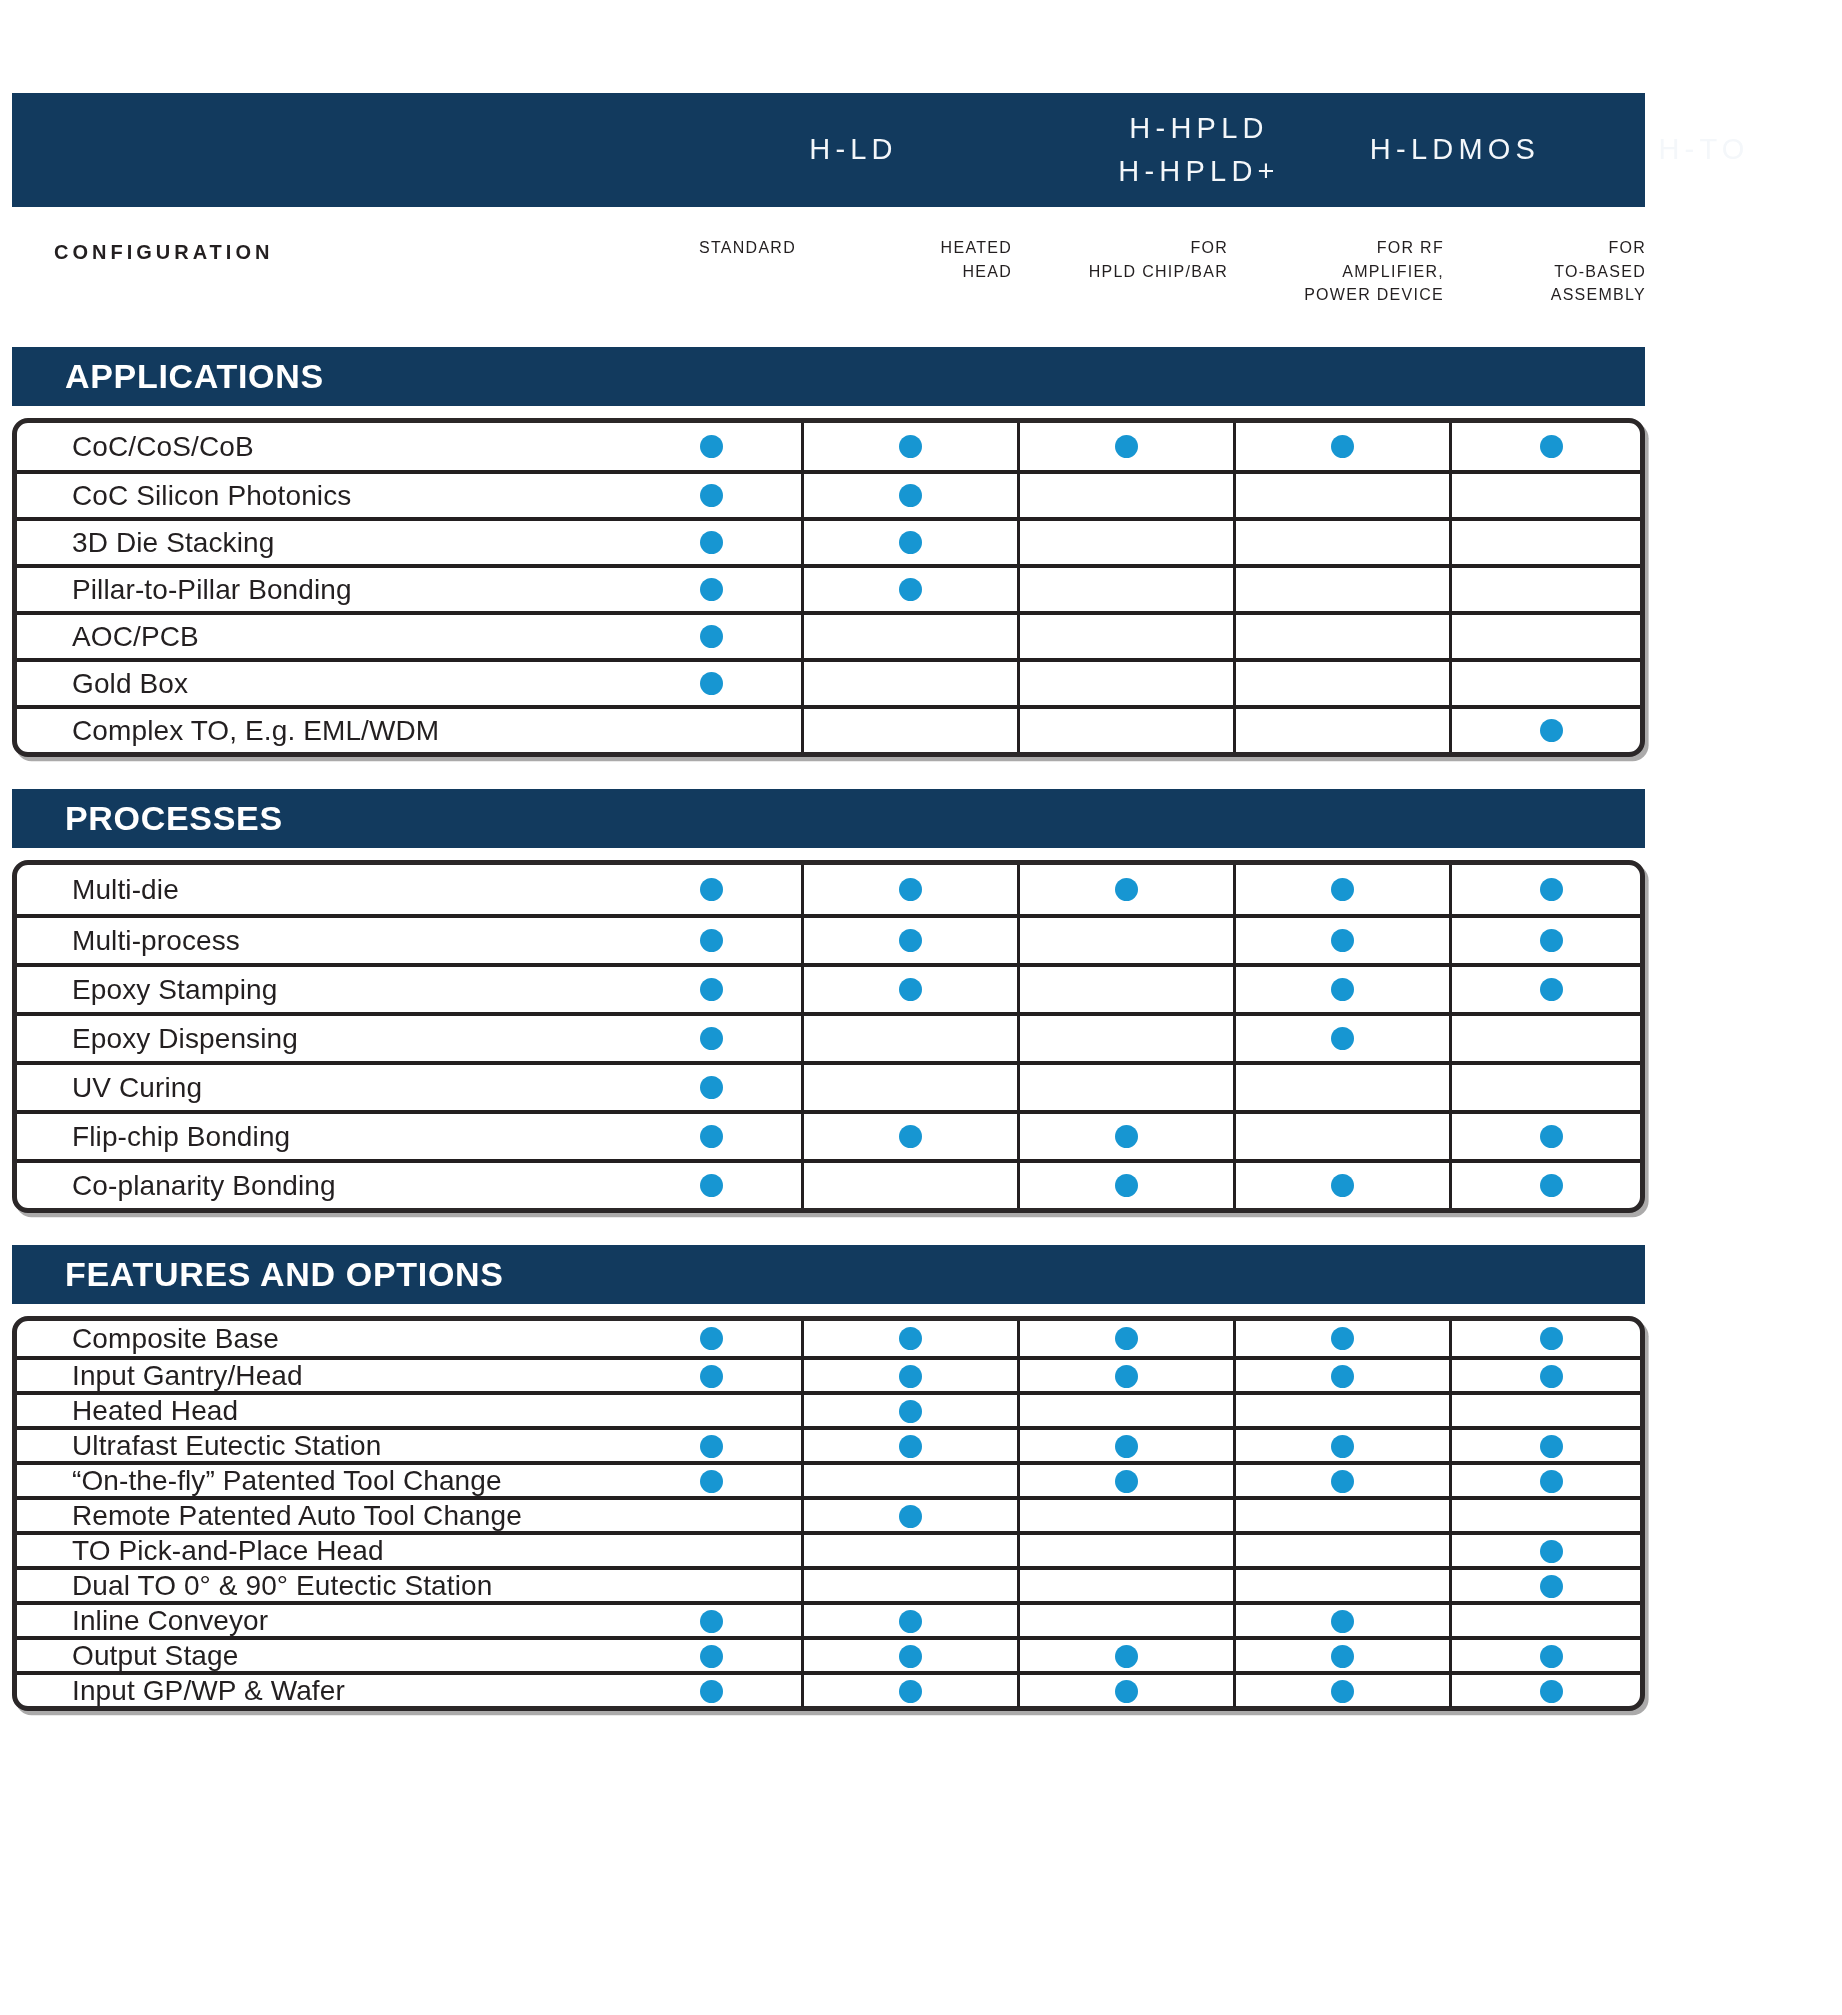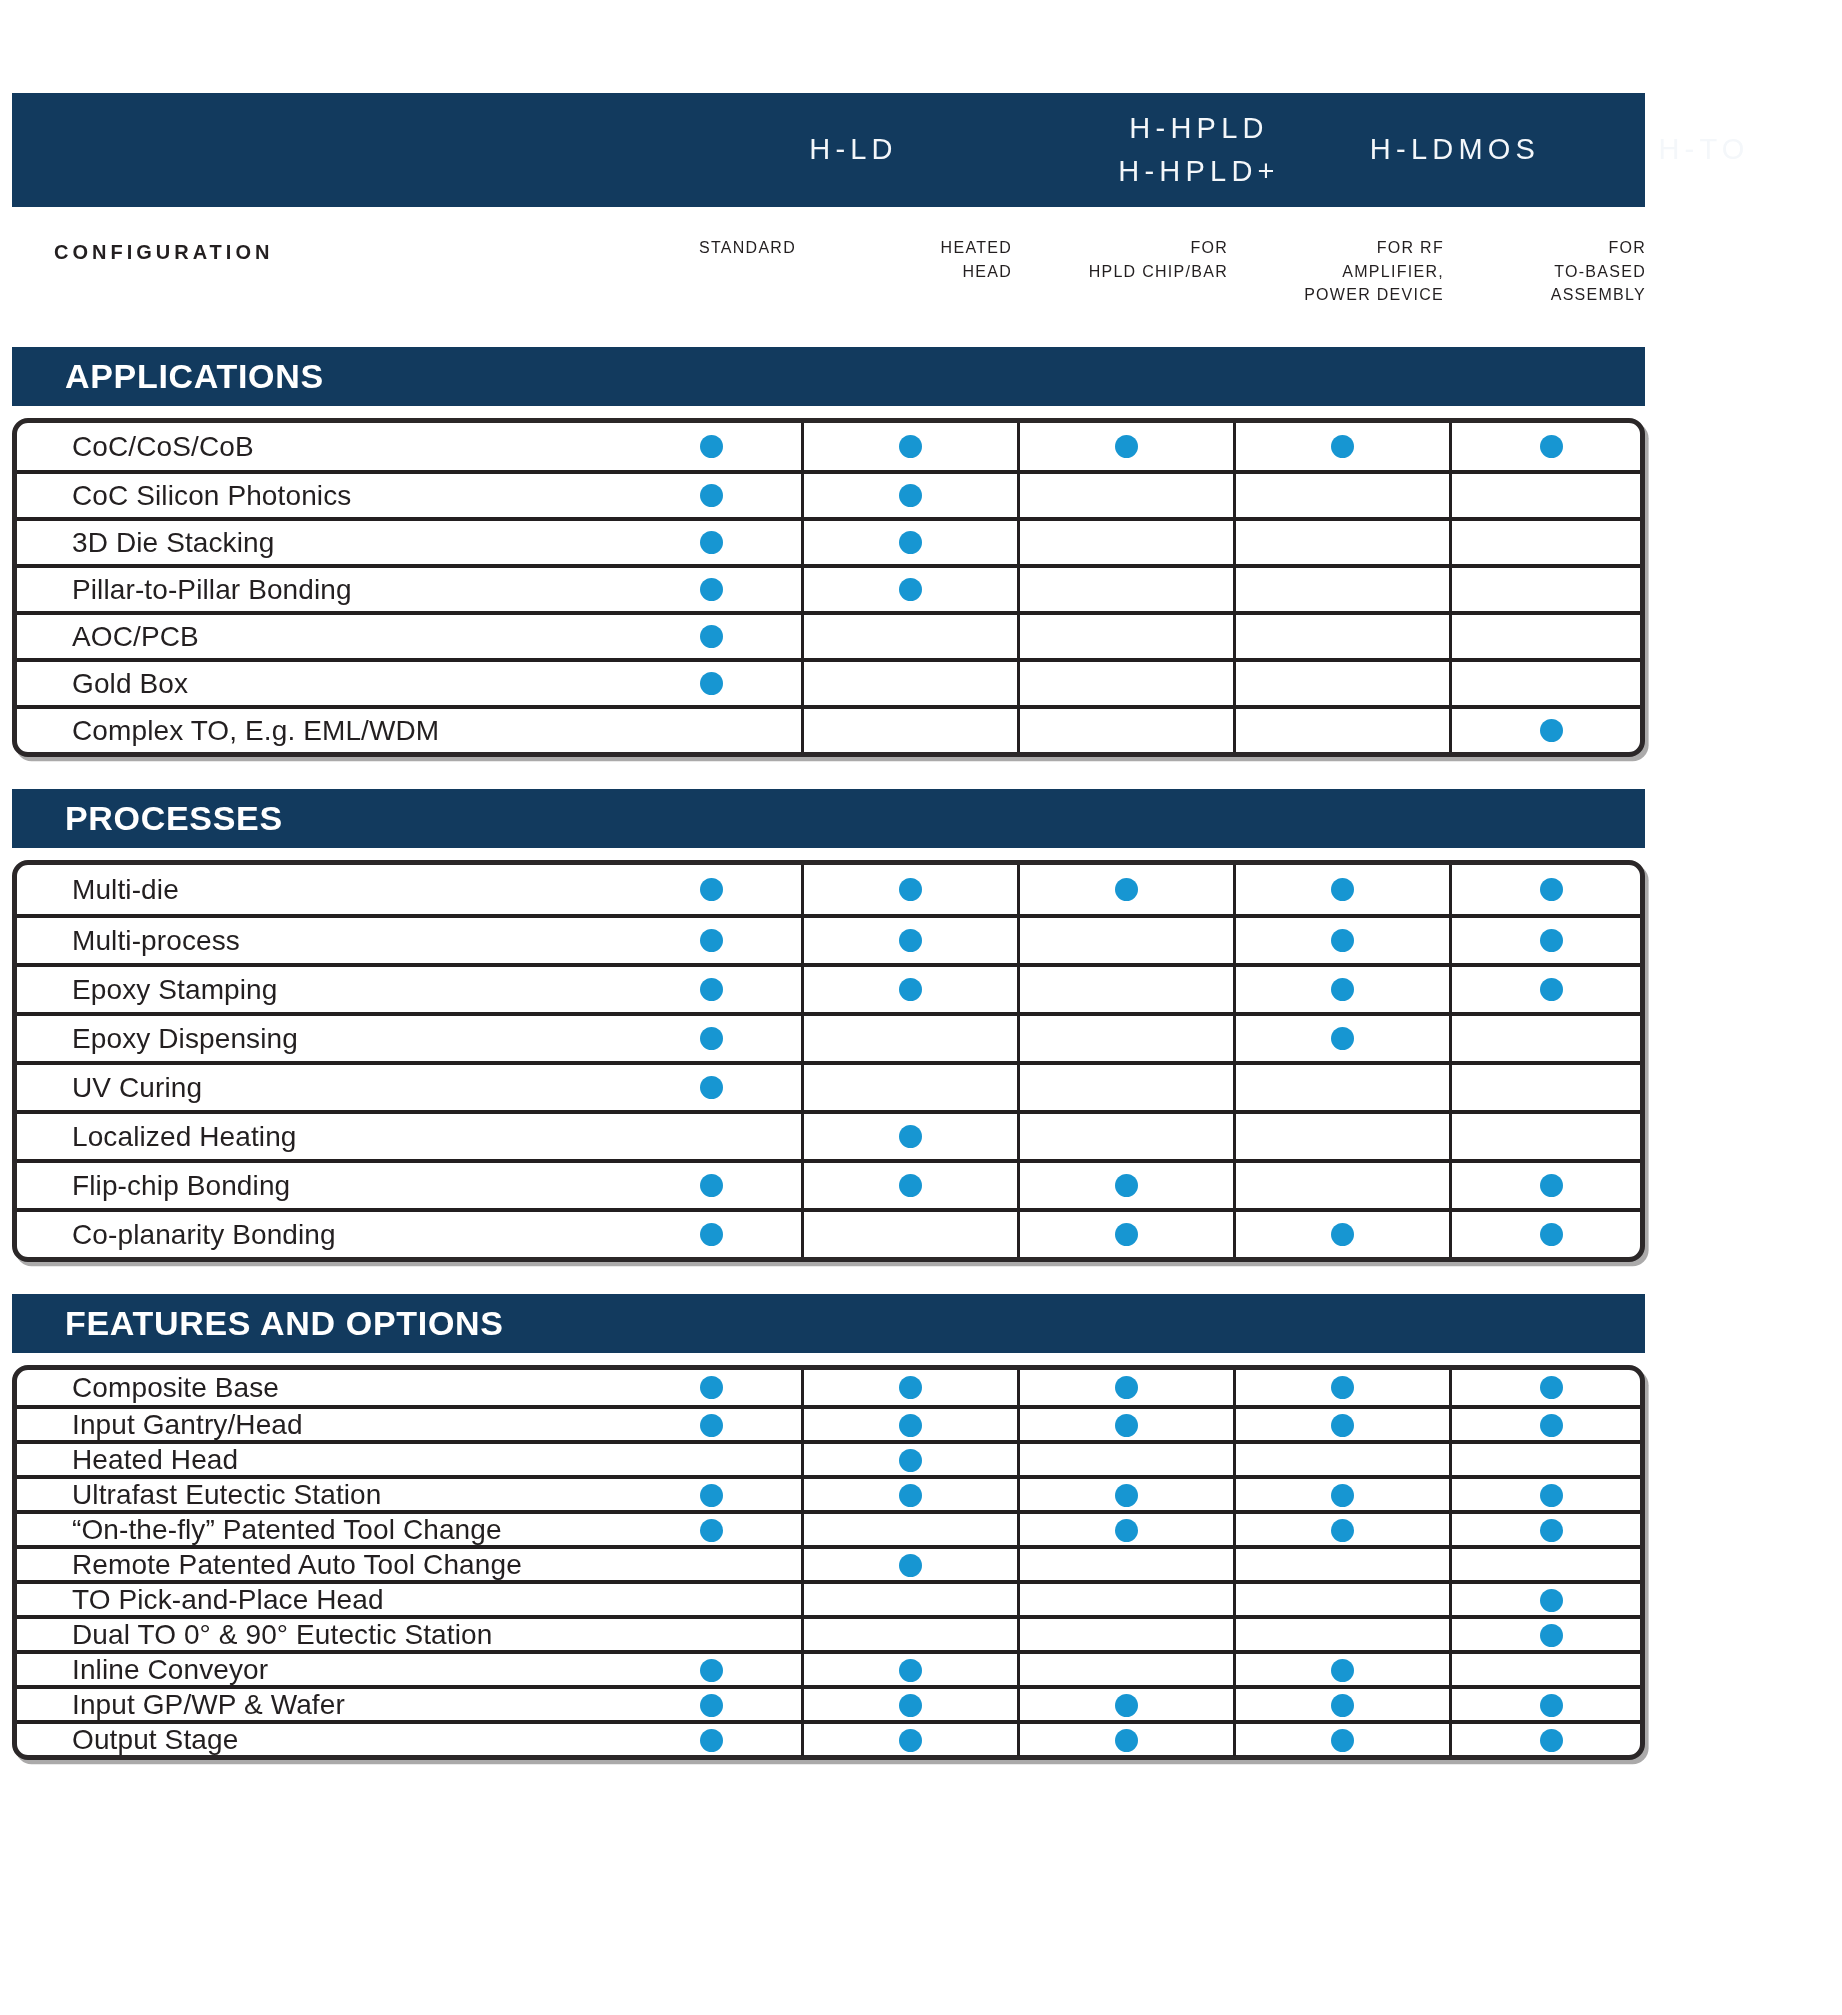--- a/index.html
+++ b/index.html
@@ -279,30 +279,20 @@
           <div class="row-label">UV Curing</div>
           <div class="cell">
             <span class="dot"></span>
           </div>
           <div class="cell vline"></div>
           <div class="cell vline"></div>
           <div class="cell vline"></div>
           <div class="cell vline"></div>
         </div>
         <div class="grid-row">
-          <div class="row-label">Localized Heating</div>
-          <div class="cell"></div>
-          <div class="cell vline">
-            <span class="dot"></span>
-          </div>
-          <div class="cell vline"></div>
-          <div class="cell vline"></div>
-          <div class="cell vline"></div>
-        </div>
-        <div class="grid-row">
           <div class="row-label">Flip-chip Bonding</div>
           <div class="cell">
             <span class="dot"></span>
           </div>
           <div class="cell vline">
             <span class="dot"></span>
           </div>
           <div class="cell vline">
             <span class="dot"></span>
           </div>
@@ -450,52 +440,52 @@
           <div class="cell vline">
             <span class="dot"></span>
           </div>
           <div class="cell vline"></div>
           <div class="cell vline">
             <span class="dot"></span>
           </div>
           <div class="cell vline"></div>
         </div>
         <div class="grid-row">
+          <div class="row-label">Output Stage</div>
+          <div class="cell">
+            <span class="dot"></span>
+          </div>
+          <div class="cell vline">
+            <span class="dot"></span>
+          </div>
+          <div class="cell vline">
+            <span class="dot"></span>
+          </div>
+          <div class="cell vline">
+            <span class="dot"></span>
+          </div>
+          <div class="cell vline">
+            <span class="dot"></span>
+          </div>
+        </div>
+        <div class="grid-row">
           <div class="row-label">Input GP/WP &amp; Wafer</div>
           <div class="cell">
             <span class="dot"></span>
           </div>
           <div class="cell vline">
             <span class="dot"></span>
           </div>
           <div class="cell vline">
             <span class="dot"></span>
           </div>
           <div class="cell vline">
             <span class="dot"></span>
           </div>
           <div class="cell vline">
             <span class="dot"></span>
           </div>
         </div>
-        <div class="grid-row">
-          <div class="row-label">Output Stage</div>
-          <div class="cell">
-            <span class="dot"></span>
-          </div>
-          <div class="cell vline">
-            <span class="dot"></span>
-          </div>
-          <div class="cell vline">
-            <span class="dot"></span>
-          </div>
-          <div class="cell vline">
-            <span class="dot"></span>
-          </div>
-          <div class="cell vline">
-            <span class="dot"></span>
-          </div>
-        </div>
       </div>
     </div>
 
 </div>
 
 
 </body></html>

